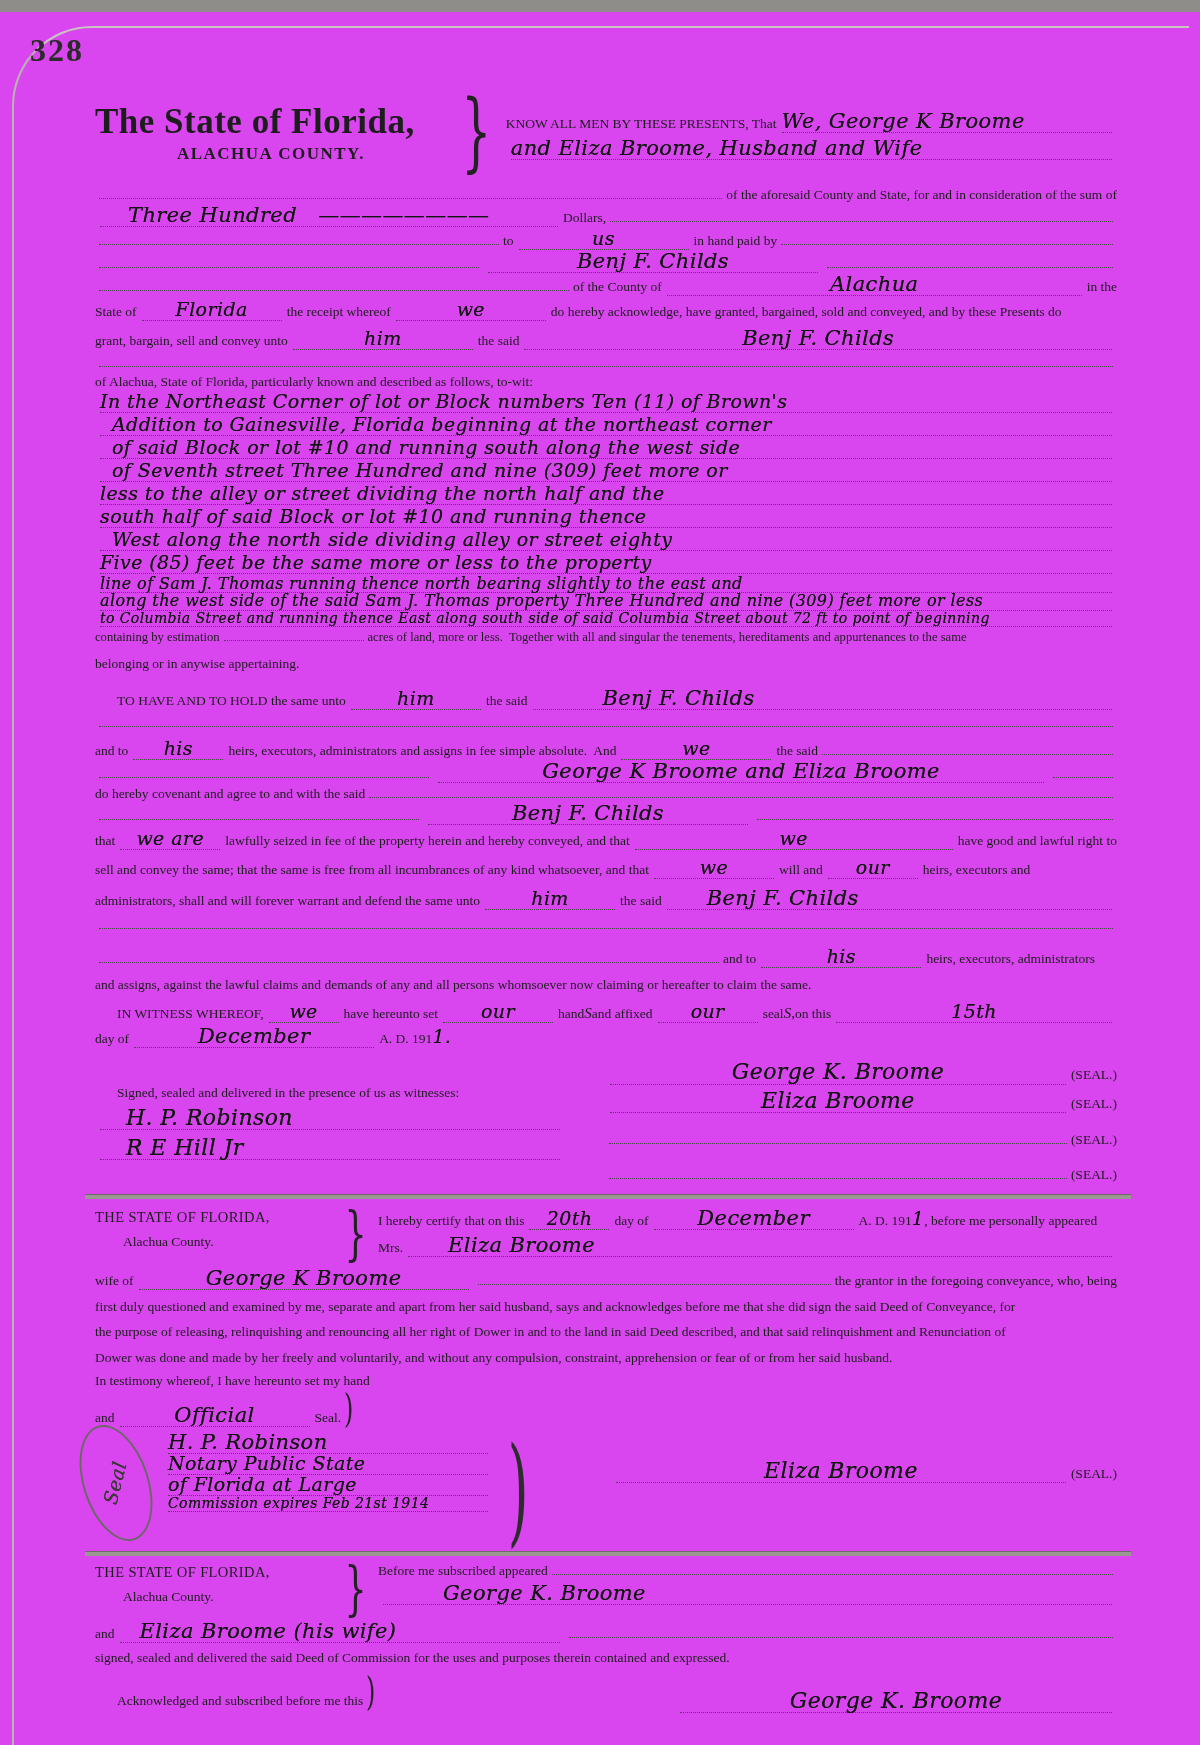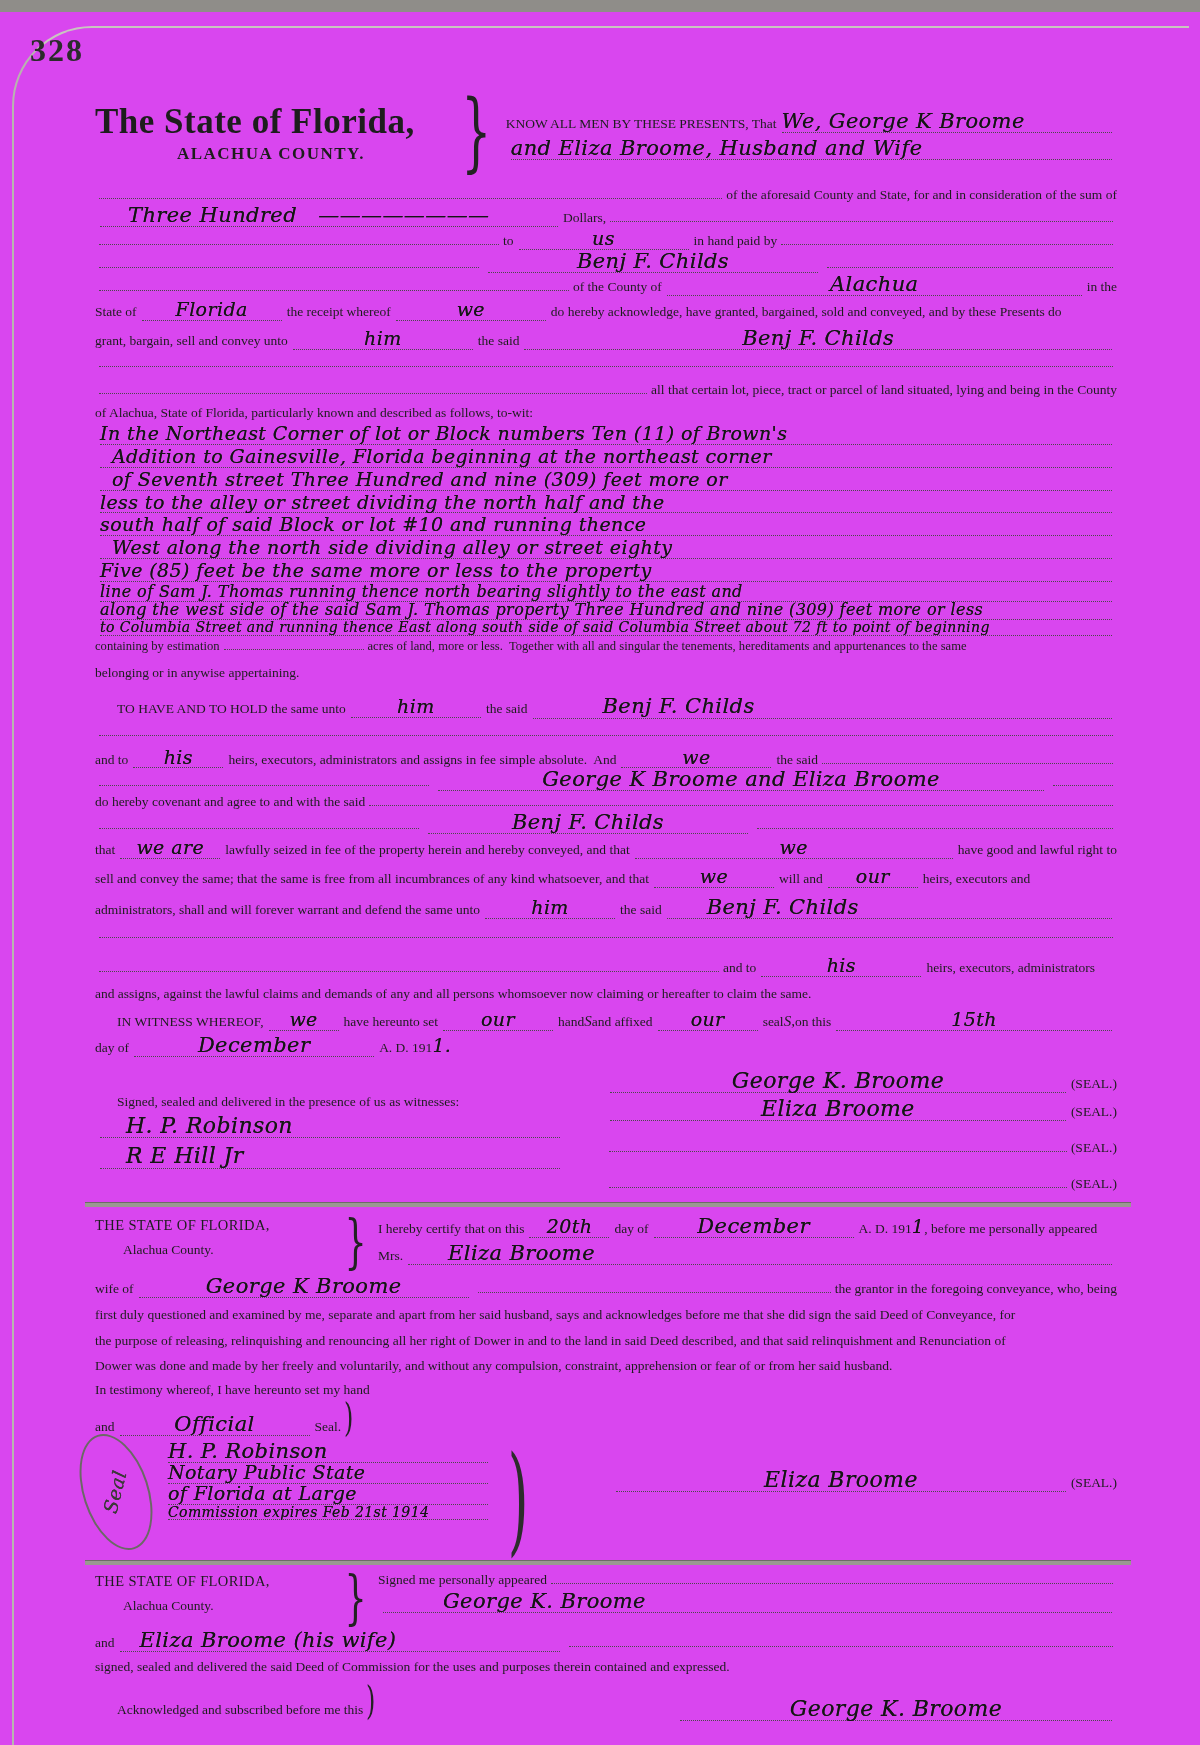--- a/index.html
+++ b/index.html
@@ -111,34 +111,33 @@
     </div>
     <div class="row mt6">
       <span class="p">grant, bargain, sell and convey unto</span>
       <span class="slot hw" style="flex:0 0 180px">him</span>
       <span class="p">the said</span>
       <span class="slot hw big grow">Benj F. Childs</span>
     </div>
     <div class="row mt16">
       <span class="fill"></span>
     </div>
-    <div class="row mt14">
-      <span class="fill"></span>
-      <span class="p">all that certain lot, piece, tract or parcel of land situated, lying and being in the County</span>
-    </div>
     <div class="row mt6">
       <span class="p">of Alachua, State of Florida, particularly known and described as follows, to-wit:</span>
     </div>
 
     <div>
       <div class="row mt2">
           <span class="slot left hw grow">In the Northeast Corner of lot or Block numbers Ten (11) of Brown's</span>
         </div>
       <div class="row mt2">
           <span class="slot left hw grow" style="padding-left:12px">Addition to Gainesville, Florida beginning at the northeast corner</span>
+        </div>
+      <div class="row mt2">
+          <span class="slot left hw grow" style="padding-left:12px">of said Block or lot #10 and running south along the west side</span>
         </div>
       <div class="row mt2">
           <span class="slot left hw grow" style="padding-left:12px">of Seventh street Three Hundred and nine (309) feet more or</span>
         </div>
       <div class="row mt2">
           <span class="slot left hw grow">less to the alley or street dividing the north half and the</span>
         </div>
       <div class="row mt2">
           <span class="slot left hw grow">south half of said Block or lot #10 and running thence</span>
         </div>
@@ -363,21 +362,21 @@
     <div class="sec-divider" style="margin-top:2px"></div>
 
     <div class="notary-head mt4">
       <div class="nstack">
         <div class="nstate">THE STATE OF FLORIDA,</div>
         <div class="ncounty">Alachua County.</div>
       </div>
       <div class="nbrace">}</div>
       <div class="nh-right">
         <div class="row">
-          <span class="p">Signed me personally appeared</span>
+          <span class="p">Before me subscribed appeared</span>
           <span class="fill"></span>
         </div>
         <div class="row mt2">
           <span class="slot left hw big grow" style="padding-left:60px">George K. Broome</span>
         </div>
       </div>
     </div>
     <div class="row mt2">
       <span class="p">and</span>
       <span class="slot left hw big" style="flex:0 0 420px;padding-left:20px">Eliza Broome (his wife)</span>

